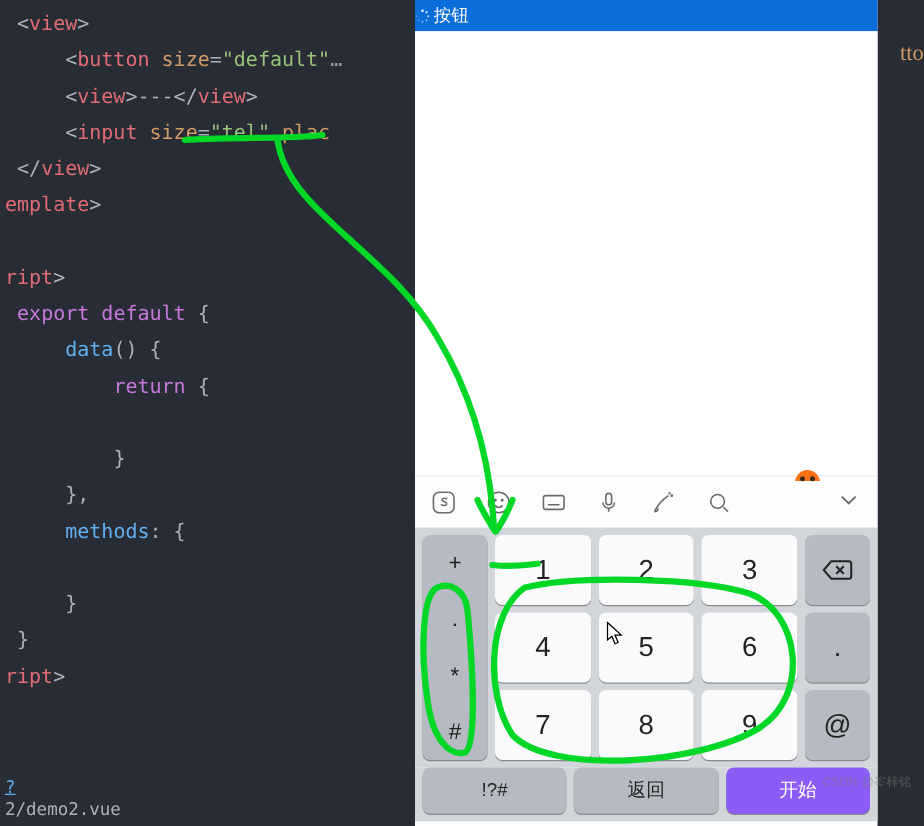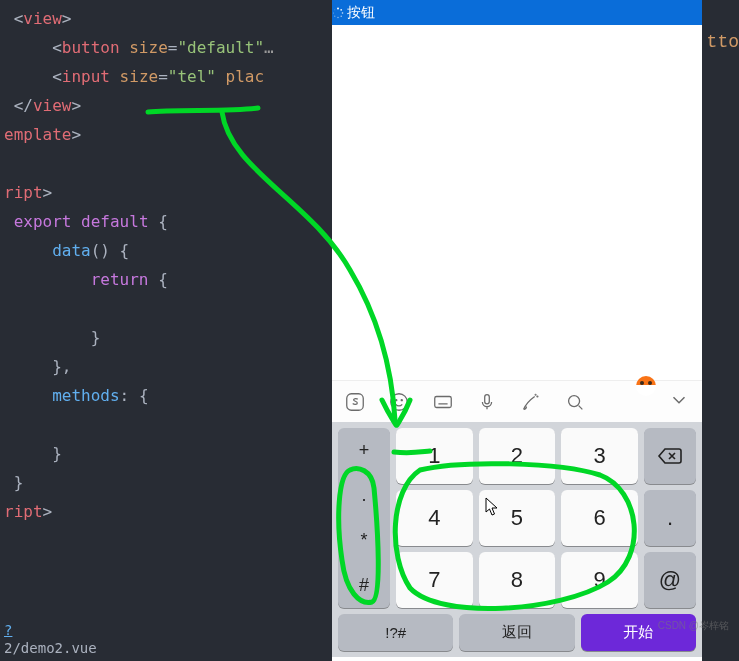--- a/index.html
+++ b/index.html
@@ -14,37 +14,38 @@
 .content{height:355px;background:#fff}
 .toolbar{height:42px;display:flex;align-items:center;justify-content:space-between;padding:0 12px;border-top:1px solid #eee;background:#fdfdfd}
 .tools-left{display:flex;gap:22px}
 .tools-left span{color:#6b6b6b;display:inline-flex}
 .keyboard{background:#d2d5da;padding:6px;display:grid;grid-template-columns:52px 1fr 1fr 1fr 52px;grid-template-rows:56px 56px 56px;gap:6px}
 .key{background:#fafafa;border-radius:6px;box-shadow:0 1px 0 rgba(0,0,0,.35);display:flex;align-items:center;justify-content:center;font-family:sans-serif;color:#222}
 .key.num{font-size:22px}
 .side{display:flex;flex-direction:column}
 .side .s{flex:1;display:flex;align-items:center;justify-content:center;font-size:18px;color:#222}
 .dark{background:#b6bac2}
-.right-snip{position:absolute;right:0;top:32px;font-size:18px;font-family:Liberation Mono, monospace}
+.right-snip{position:absolute;right:0;top:32px;font-size:18px;font-family:Liberation Serif, serif}
 .watermark{position:absolute;right:10px;bottom:28px;font-family:sans-serif;font-size:10px;color:rgba(120,120,120,.55)}
 .annotation{position:absolute;left:0;top:0;pointer-events:none}
 .fox{width:20px;height:20px;border-radius:10px;background:linear-gradient(180deg,#f97316 45%,#fff 45%);position:relative}
 .fox::before,.fox::after{content:"";position:absolute;width:4px;height:4px;background:#3b2a1a;border-radius:2px;top:5px}
 .fox::before{left:4px}.fox::after{right:4px}
-.redbtn{background:#6d28d9;color:#fff}
+.redbtn{background:#8b5cf6;color:#fff}
 .bottom-row{background:#d2d5da;display:grid;grid-template-columns:1fr 1fr 1fr;height:43px;padding:0 6px 6px;gap:6px}
 .bottom-row .key{font-size:15px}
 .cursor{position:absolute;left:485px;top:497px;pointer-events:none}
 </style>
 </head>
 <body>
 
 <div class="editor">
   <div>&nbsp;&lt;<span class="tag">view</span>&gt;</div>
   <div>&nbsp;&nbsp;&nbsp;&nbsp;&nbsp;&lt;<span class="tag">button</span> <span class="attr">size</span>=<span class="str">"default"</span><span style="color:#999">…</span></div>
+  <div>&nbsp;&nbsp;&nbsp;&nbsp;&nbsp;&lt;<span class="tag">view</span>&gt;<span class="pl">---</span>&lt;/<span class="tag">view</span>&gt;</div>
   <div>&nbsp;&nbsp;&nbsp;&nbsp;&nbsp;&lt;<span class="tag">input</span> <span class="attr">size</span>=<span class="str">"tel"</span> <span class="attr">plac</span></div>
   <div>&nbsp;&lt;/<span class="tag">view</span>&gt;</div>
   <div><span class="tag">emplate</span>&gt;</div>
   <div>&nbsp;</div>
   <div><span class="tag">ript</span>&gt;</div>
   <div>&nbsp;<span class="kw">export</span> <span class="kw">default</span> <span class="bracket">{</span></div>
   <div>&nbsp;&nbsp;&nbsp;&nbsp;&nbsp;<span class="fn">data</span><span class="pl">() {</span></div>
   <div>&nbsp;&nbsp;&nbsp;&nbsp;&nbsp;&nbsp;&nbsp;&nbsp;&nbsp;<span class="kw">return</span><span class="pl"> {</span></div>
   <div>&nbsp;</div>
   <div>&nbsp;&nbsp;&nbsp;&nbsp;&nbsp;&nbsp;&nbsp;&nbsp;&nbsp;<span class="pl">}</span></div>

